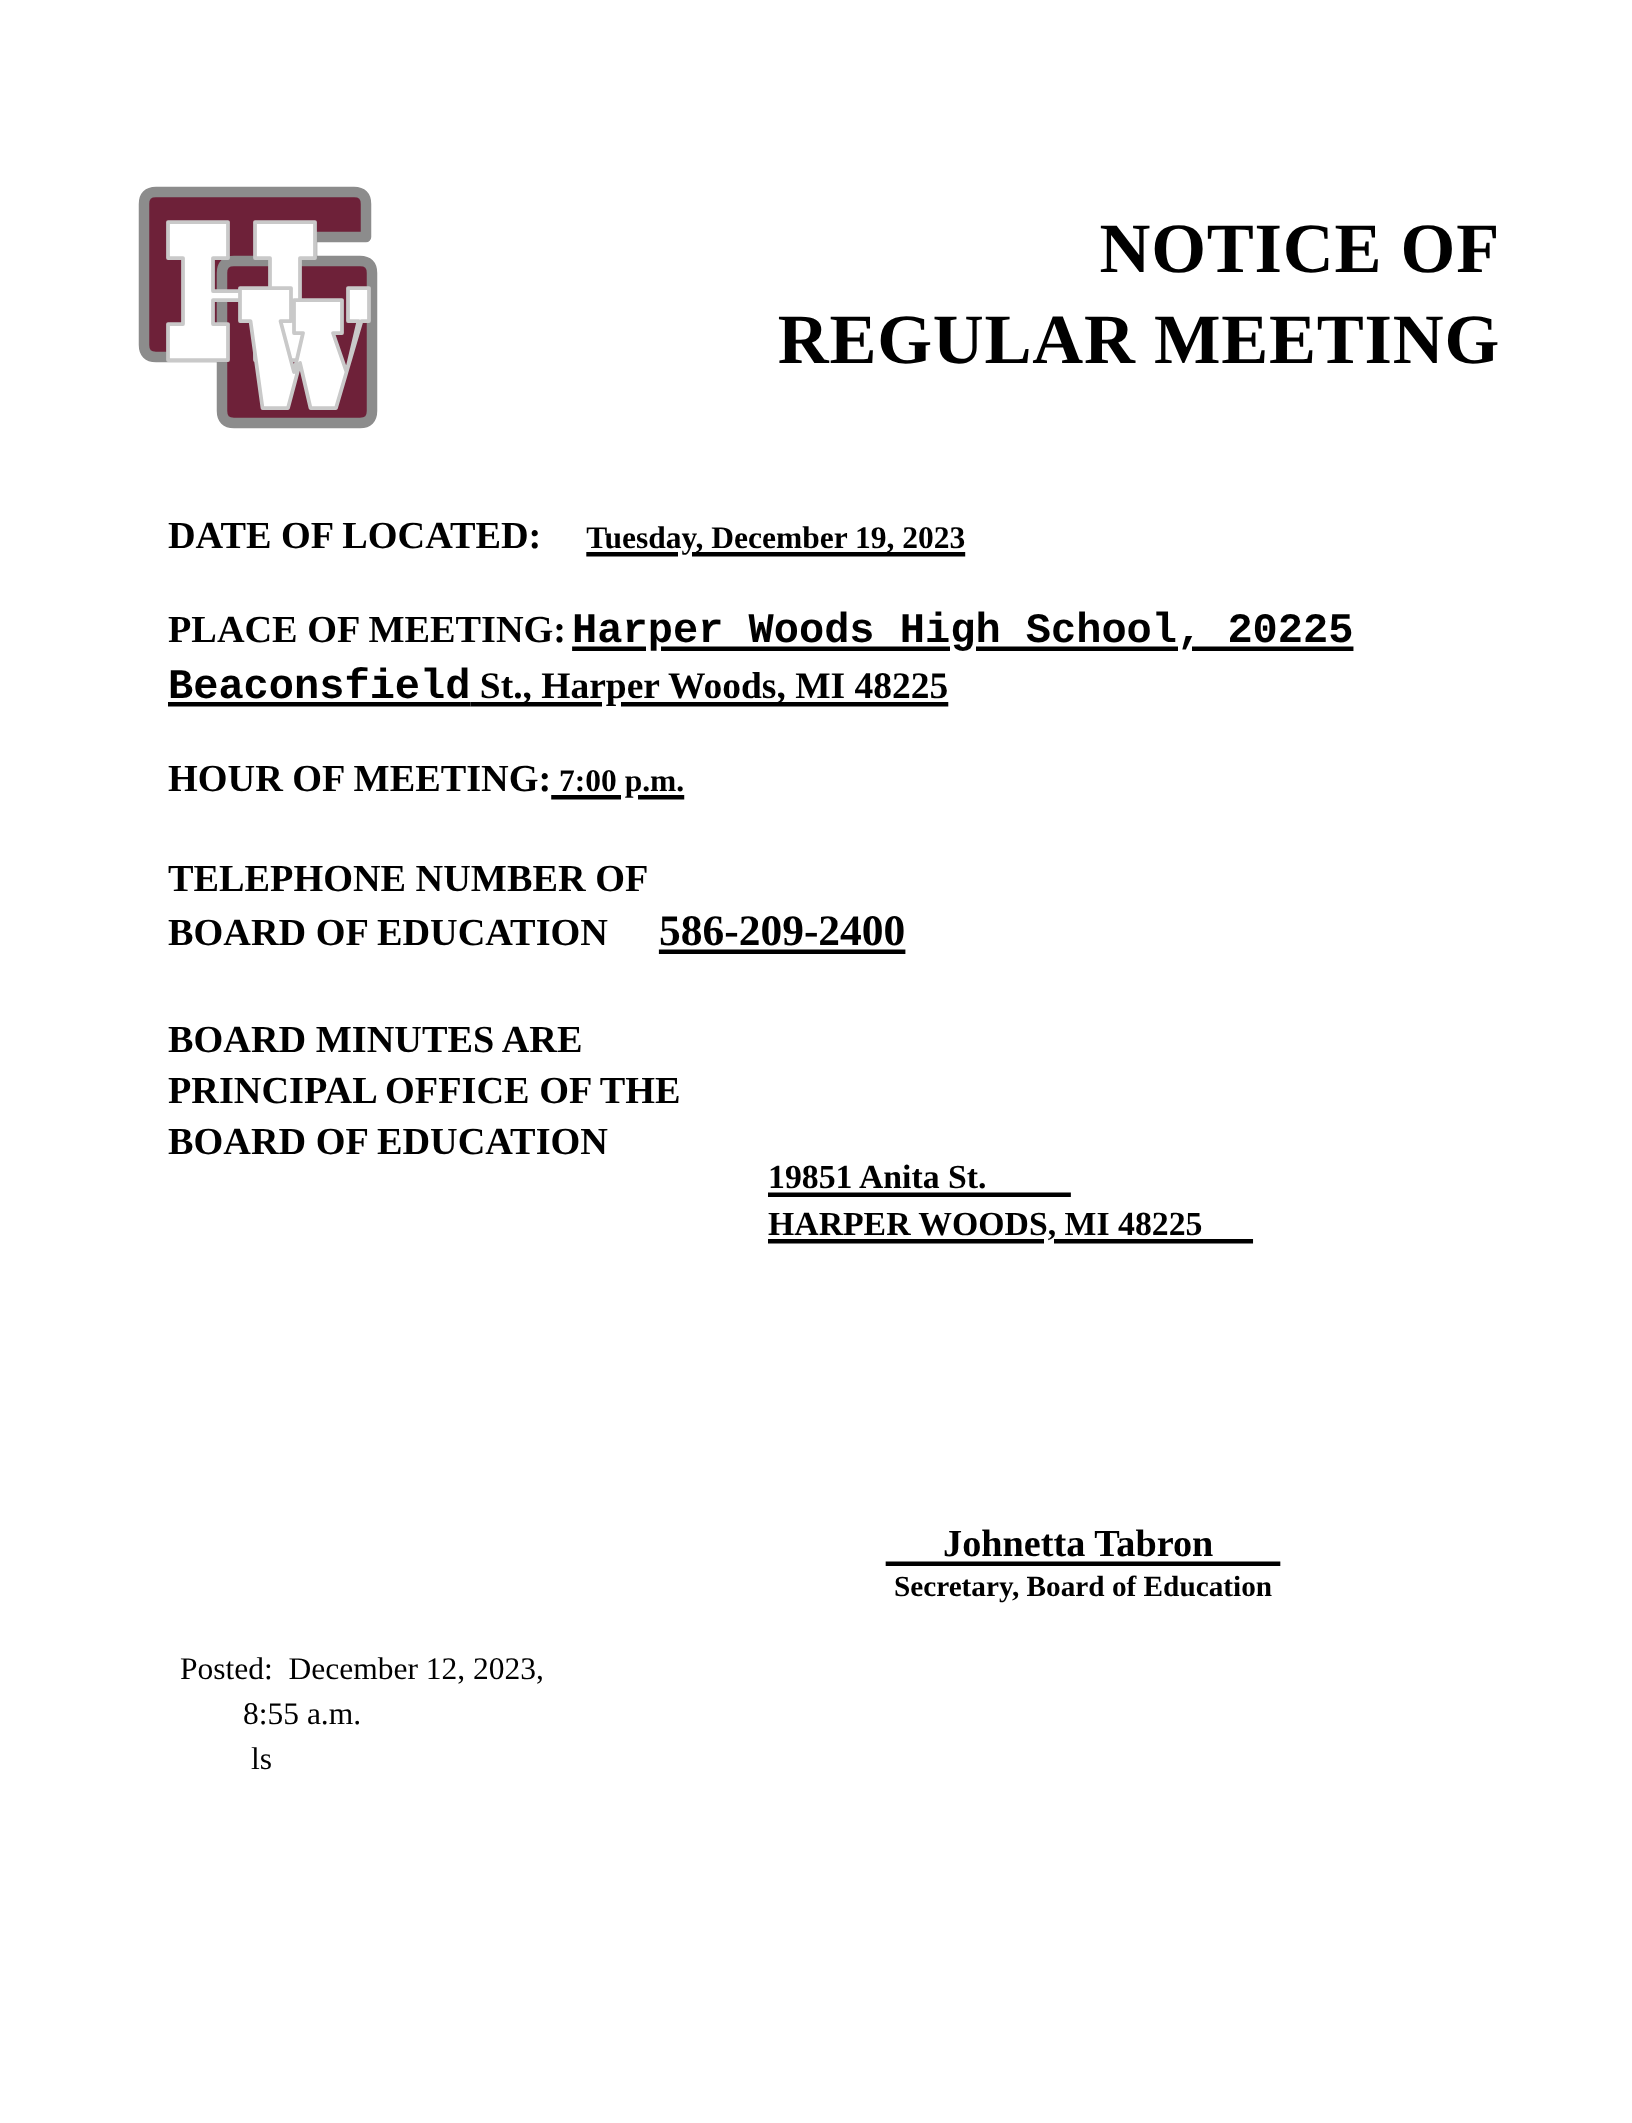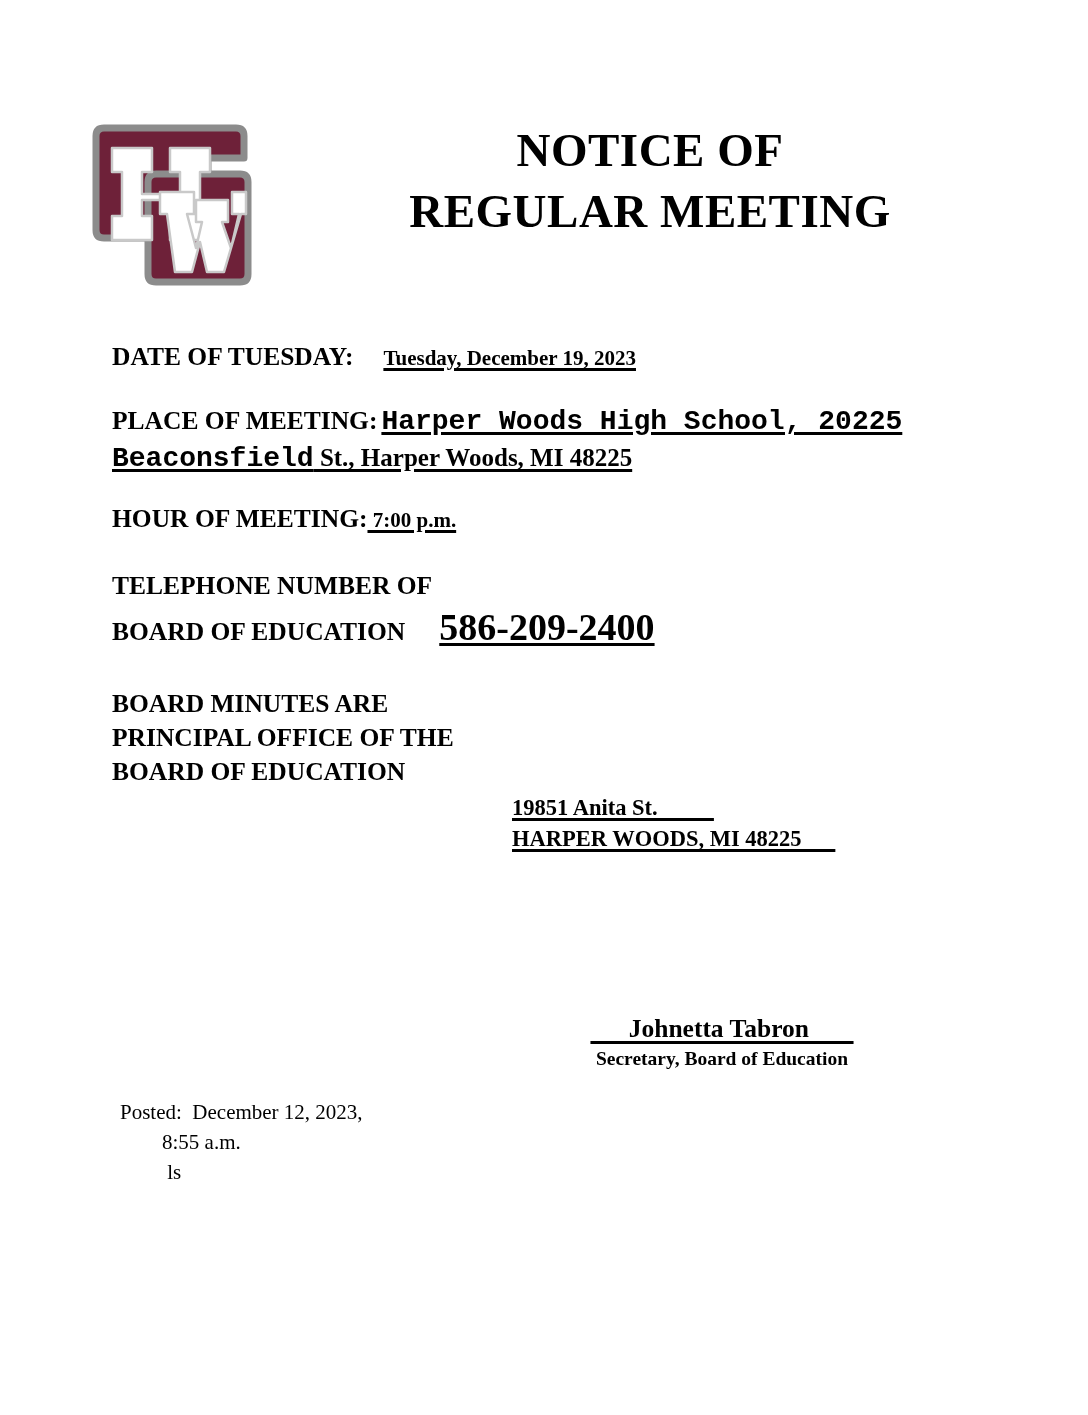--- a/index.html
+++ b/index.html
@@ -36,23 +36,23 @@
     left: 88px;
     top: 14px;
     width: 168px;
     height: 166px;
   }
   .logo svg { display: block; }
 
   .title-wrap {
     position: absolute;
     left: 300px;
-    top: 12px;
+    top: 28px;
     width: 700px;
-    text-align: center;
+    text-align: right;
   }
   .title-line {
     font-weight: bold;
     font-size: 47px;
     line-height: 1.30;
     letter-spacing: 0.5px;
     white-space: nowrap;
   }
 
   
@@ -108,21 +108,21 @@
   .date-row .gap { display: inline-block; width: 30px; }
   .place-row { margin-top: 30px; }
   .place-line2 { display: block; margin-top: 2px; }
   .hour-row { margin-top: 26px; }
 
   .phone-row { margin-top: 34px; }
   .phone-l1, .phone-l2 { display: block; font-size: 25.5px; }
   .phone-l2 .num {
     display: inline-block;
     margin-left: 34px;
-    font-size: 38px;
+    font-size: 29px;
     text-decoration: underline;
     text-decoration-thickness: 2.5px;
     text-underline-offset: 3px;
   }
 
   .minutes-row {
     margin-top: 36px;
     position: relative;
     min-height: 130px;
   }
@@ -132,21 +132,20 @@
     line-height: 1.34;
   }
   .minutes-left span { display: block; }
   .minutes-right {
     position: absolute;
     left: 400px;
     top: 93px;
     font-size: 22.5px;
     font-weight: bold;
     line-height: 1.38;
-    margin-top: 12px;
   }
   .minutes-right span {
     display: block;
     text-decoration: underline;
     text-decoration-thickness: 2.5px;
     text-underline-offset: 3px;
     white-space: pre;
   }
 
   
@@ -205,21 +204,21 @@
 
     <div class="title-wrap">
       <div class="title-line">NOTICE OF</div>
       <div class="title-line">REGULAR MEETING</div>
     </div>
   </div>
 
   <div class="body-block">
 
 
-    <div class="row date-row"><span class="lbl">DATE OF TUESDAY:</span><span class="gap"></span><span class="val-lg">Tuesday, December 19, 2023</span></div>
+    <div class="row date-row"><span class="lbl">DATE OF LOCATED:</span><span class="gap"></span><span class="val-lg">Tuesday, December 19, 2023</span></div>
 
     <div class="row place-row"><span class="lbl">PLACE OF MEETING:</span> <span class="val-md">Harper Woods High School, 20225</span><span class="place-line2"><span class="val-md">Beaconsfield</span><span class="val-sm"> St., Harper Woods, MI 48225</span></span></div>
 
     <div class="row hour-row"><span class="lbl">HOUR OF MEETING:</span><span class="val-lg"> 7:00 p.m.</span></div>
 
     <div class="row phone-row">
       <span class="phone-l1">TELEPHONE NUMBER OF</span>
       <span class="phone-l2"><span>BOARD OF EDUCATION</span><span class="num">586-209-2400</span></span>
     </div>
 

